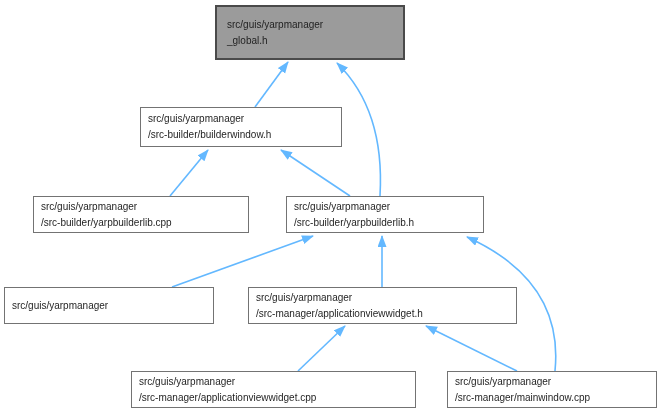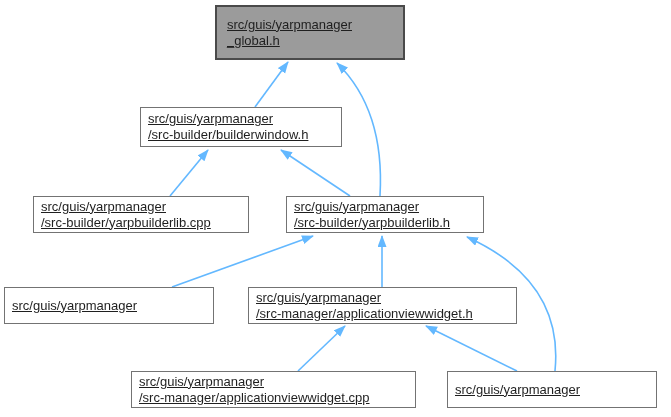--- a/index.html
+++ b/index.html
@@ -21,29 +21,28 @@
     top: 0;
     width: 671px;
     height: 417px;
   }
   .node {
     position: absolute;
     box-sizing: border-box;
     background: #ffffff;
     border: 1px solid #737373;
     color: #1f1f1f;
-    font-size: 13px;
+    font-size: 10px;
     line-height: 16px;
     display: flex;
     flex-direction: column;
     justify-content: center;
     padding: 2px 7px;
     white-space: nowrap;
     cursor: pointer;
-    text-decoration: underline;
   }
   .node.highlight {
     background: #9b9b9b;
     border: 2px solid #4a4a4a;
     padding: 2px 10px;
     cursor: default;
   }
   .node .line {
     text-align: left;
   }
@@ -96,15 +95,16 @@
       <div class="node" style="left: 248px; top: 287px; width: 269px; height: 37px;">
         <div class="line">src/guis/yarpmanager</div>
         <div class="line">/src-manager/applicationviewwidget.h</div>
       </div>
       <div class="node" style="left: 131px; top: 371px; width: 285px; height: 37px;">
         <div class="line">src/guis/yarpmanager</div>
         <div class="line">/src-manager/applicationviewwidget.cpp</div>
       </div>
       <div class="node" style="left: 447px; top: 371px; width: 210px; height: 37px;">
         <div class="line">src/guis/yarpmanager</div>
+        <div class="line">/src-manager/mainwindow.cpp</div>
       </div>
     </div>
 </div>
 
 </body></html>

